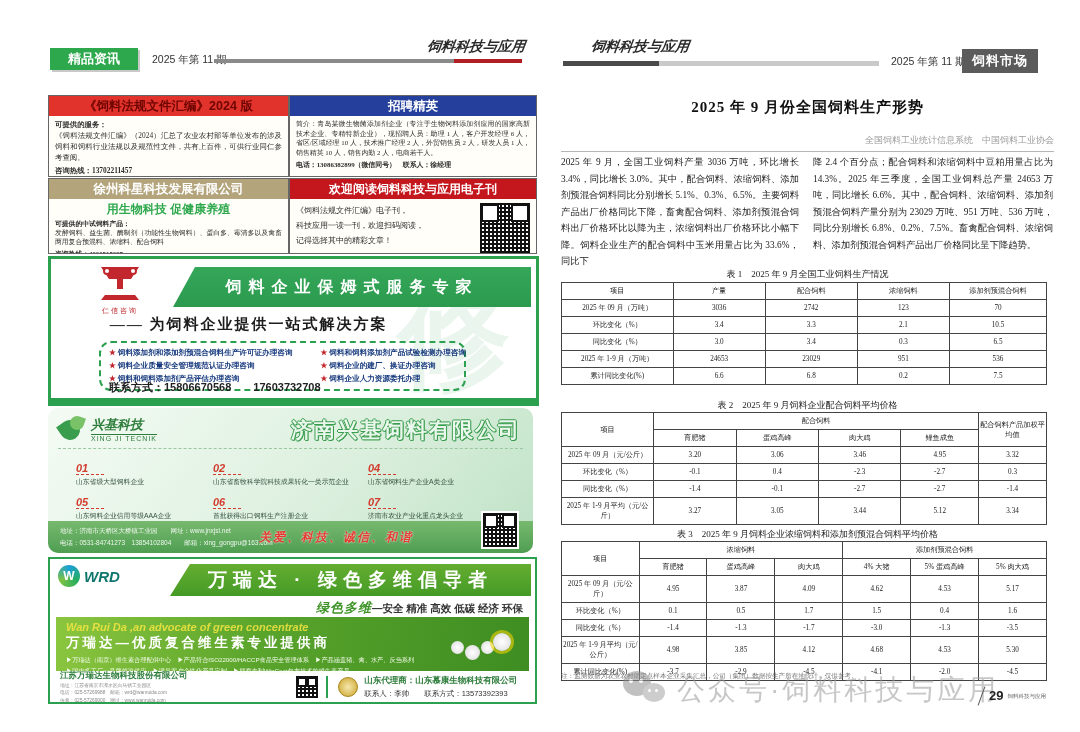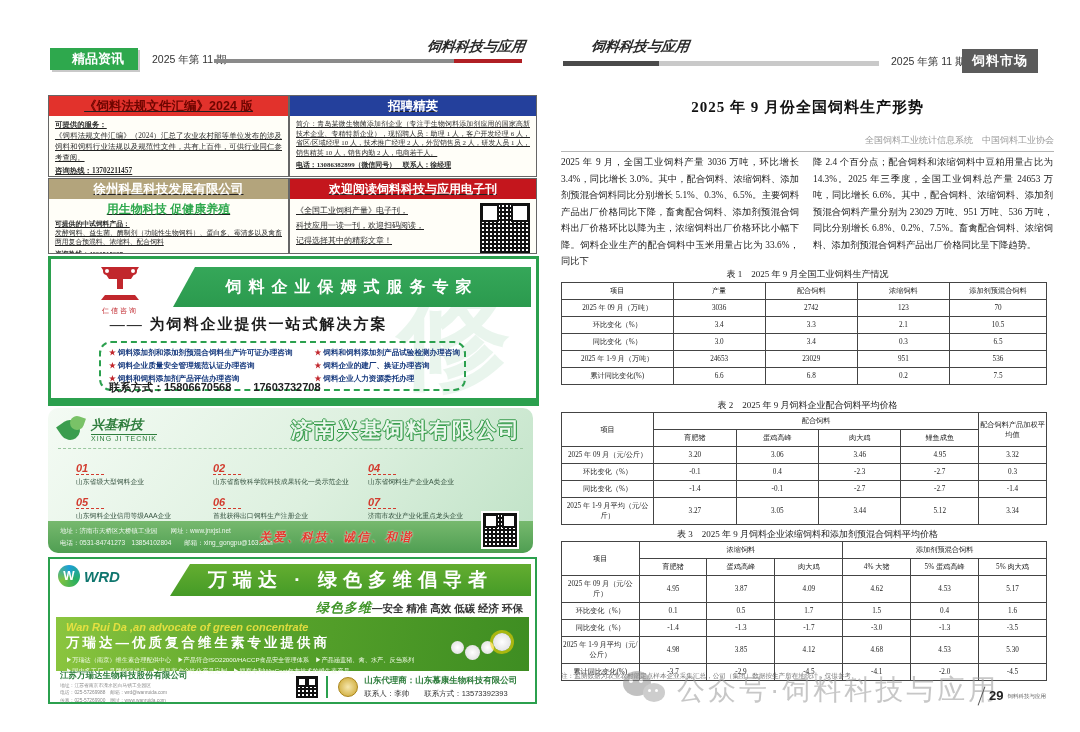--- a/index.html
+++ b/index.html
@@ -3,36 +3,36 @@
 <meta charset="utf-8">
 <style>
   html,body{margin:0;padding:0;background:#fff;}
   .canvas{position:relative;width:1080px;height:732px;background:#ffffff;overflow:hidden;
           font-family:"Liberation Sans",sans-serif;color:#222;}
   .abs{position:absolute;}
   
   .pageL{position:absolute;left:36px;top:30px;width:501px;height:697px;background:#fff;}
   .pageR{position:absolute;left:553px;top:30px;width:509px;height:697px;background:#fff;}
   
-  .badgeL{left:14px;top:18px;width:80px;height:22px;background:#2ea84d;color:#fff;font-weight:bold;
-          font-size:13px;text-align:center;line-height:22px;box-shadow:2px 2px 0 #c9c9c9;padding-left:8px;}
+  .badgeL{left:14px;top:18px;width:88px;height:22px;background:#2ea84d;color:#fff;font-weight:bold;
+          font-size:13px;text-align:center;line-height:22px;box-shadow:2px 2px 0 #c9c9c9;}
   .issueL{left:116px;top:23px;font-size:10.5px;color:#333;}
   .logo-script{font-family:"DejaVu Serif",serif;font-style:italic;font-weight:bold;font-size:14px;
                color:#2b2b2b;transform:skewX(-8deg);}
   .logoL{right:12px;top:8px;}
   .barL{left:178px;top:29px;width:308px;height:4px;background:#8a8a8a;}
   .barL i{position:absolute;right:0;top:0;width:68px;height:4px;background:#b01f24;}
   .logoR{left:38px;top:8px;}
   .barR{left:10px;top:31px;width:316px;height:5px;background:#c9c9c9;}
   .barR i{position:absolute;left:0;top:0;width:96px;height:5px;background:#4a4a4a;}
   .issueR{left:338px;top:25px;font-size:10.5px;color:#333;}
   .badgeR{right:24px;top:19px;background:#5b5b5b;color:#fff;font-weight:bold;font-size:13px;
           padding:3px 10px;letter-spacing:1px;}
   
-  .box{position:absolute;border:1px solid #666;background:#fffef8;overflow:hidden;text-decoration:underline;}
+  .box{position:absolute;border:1px solid #666;background:#fffef8;overflow:hidden;}
   .banner{height:20px;line-height:20px;text-align:center;font-weight:bold;font-size:12.5px;color:#fff;}
   .banner.red{background:#e2322c;color:#6e0500;}
   .banner.tan{background:#b3a47c;}
   .banner.blue{background:#24409c;}
   .banner.darkred{background:#c4161d;font-size:13px;}
   .tinybody{padding:3px 6px;font-size:7.4px;line-height:1.5;color:#2c2c2c;text-align:justify;
             font-family:"Liberation Serif",serif;}
   .tinybody b{display:block;}
   .hotline{margin-top:2px;font-weight:bold;}
   .slogan-green{color:#2ea84d;font-weight:bold;font-size:12px;text-align:center;margin-top:2px;}
@@ -48,21 +48,21 @@
                font-weight:bold;font-family:"DejaVu Serif",serif;}
   .adE-brand{position:absolute;left:14px;top:6px;width:110px;text-align:center;}
   .adE-brand .cap{font-size:7px;color:#c1272d;letter-spacing:2px;margin-top:1px;}
   .adE-banner{position:absolute;left:122px;top:8px;right:5px;height:40px;
               background:linear-gradient(#35a759,#2b9a4e);color:#fff;font-weight:bold;font-size:16px;
               letter-spacing:7px;text-align:center;line-height:40px;
               clip-path:polygon(22px 0,100% 0,100% 100%,0 100%);}
   .adE-sub{position:absolute;left:0;right:90px;top:56px;text-align:center;font-weight:bold;
            font-size:15px;color:#1c1c1c;letter-spacing:2px;font-family:"Liberation Serif",serif;}
   .adE-box{position:absolute;left:48px;right:70px;top:82px;height:40px;border:2px dashed #2ba04e;
-           border-radius:12px;display:flex;padding:3px 8px;gap:22px;}
+           border-radius:12px;display:flex;padding:3px 8px;gap:28px;}
   .adE-col{flex:1;display:flex;flex-direction:column;justify-content:space-around;}
   .adE-item{font-size:7.6px;color:#173a7e;font-weight:bold;white-space:nowrap;}
   .adE-item .star{color:#c1272d;margin-right:2px;}
   .adE-contact{position:absolute;left:58px;bottom:8px;font-size:11px;font-weight:bold;color:#222;}
   .adE:after{content:"";position:absolute;left:0;right:0;bottom:0;height:5px;background:#2ba04e;}
   
   .adF{left:12px;top:378px;width:485px;height:145px;border-radius:10px;overflow:hidden;
        background:linear-gradient(130deg,#f4fbf4,#ddf0df 55%,#bfe2c6);}
   .adF-logo{position:absolute;left:12px;top:8px;display:flex;align-items:center;gap:5px;}
   .leafwrap{position:relative;width:26px;height:26px;}
@@ -192,21 +192,21 @@
       <div class="tinybody" style="font-size:6.9px;line-height:1.4;">
         <span>简介：青岛某微生物菌添加剂企业（专注于生物饲料添加剂应用的国家高新技术企业、专精特新企业），现招聘人员：助理 1 人，客户开发经理 6 人，省区/区域经理 10 人，技术推广经理 2 人，外贸销售员 2 人，研发人员 1 人，销售精英 10 人，销售内勤 2 人，电商若干人。</span>
         <div class="hotline">电话：13086382899（微信同号）　联系人：徐经理</div>
       </div>
     </div>
 
     <div class="box" style="left:253px;top:148px;width:246px;height:74px;">
       <div class="banner darkred" style="color:#fff;font-size:12px;">欢迎阅读饲料科技与应用电子刊</div>
       <div class="flexbody">
         <div class="tinybody" style="padding:0;font-size:8px;line-height:1.9;flex:1;">
-          <div>《全国工业饲料产量》电子刊，</div>
+          <div>《饲料法规文件汇编》电子刊，</div>
           <div>科技应用一读一刊，欢迎扫码阅读，</div>
           <div>记得选择其中的精彩文章！</div>
         </div>
         <div class="qr" style="width:50px;height:50px;flex:none;"></div>
       </div>
     </div>
 
     <div class="abs adE">
       <div class="wmchar">修</div>
       <div class="adE-brand">

